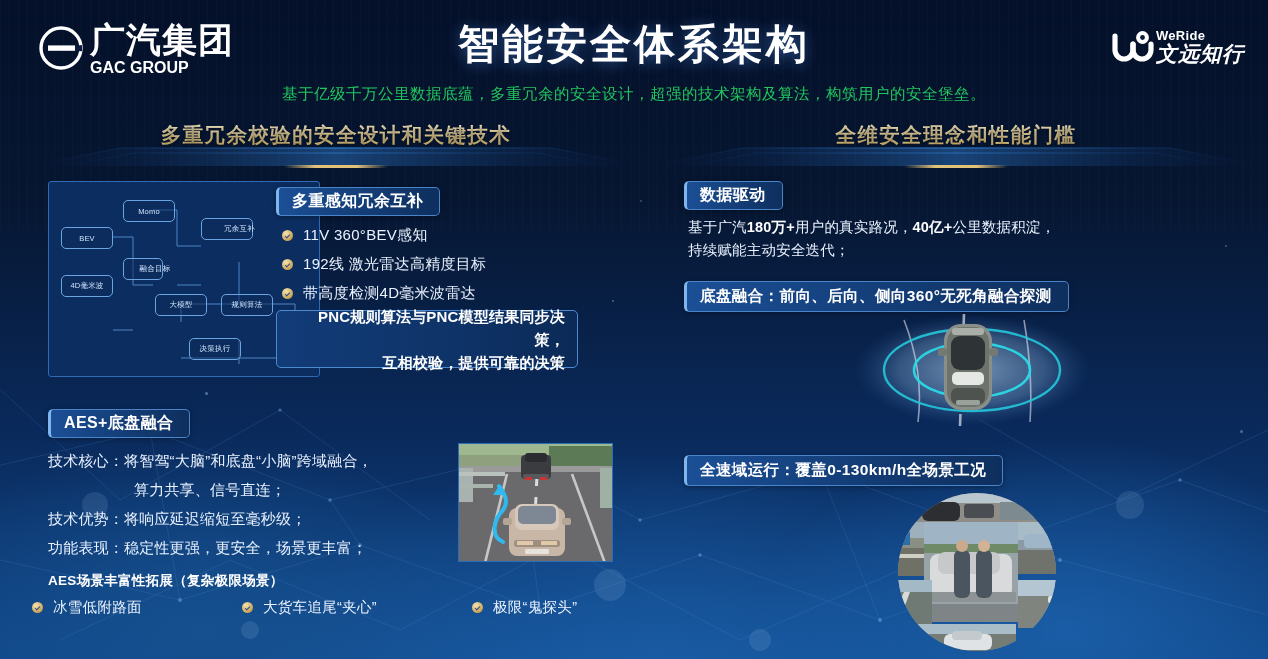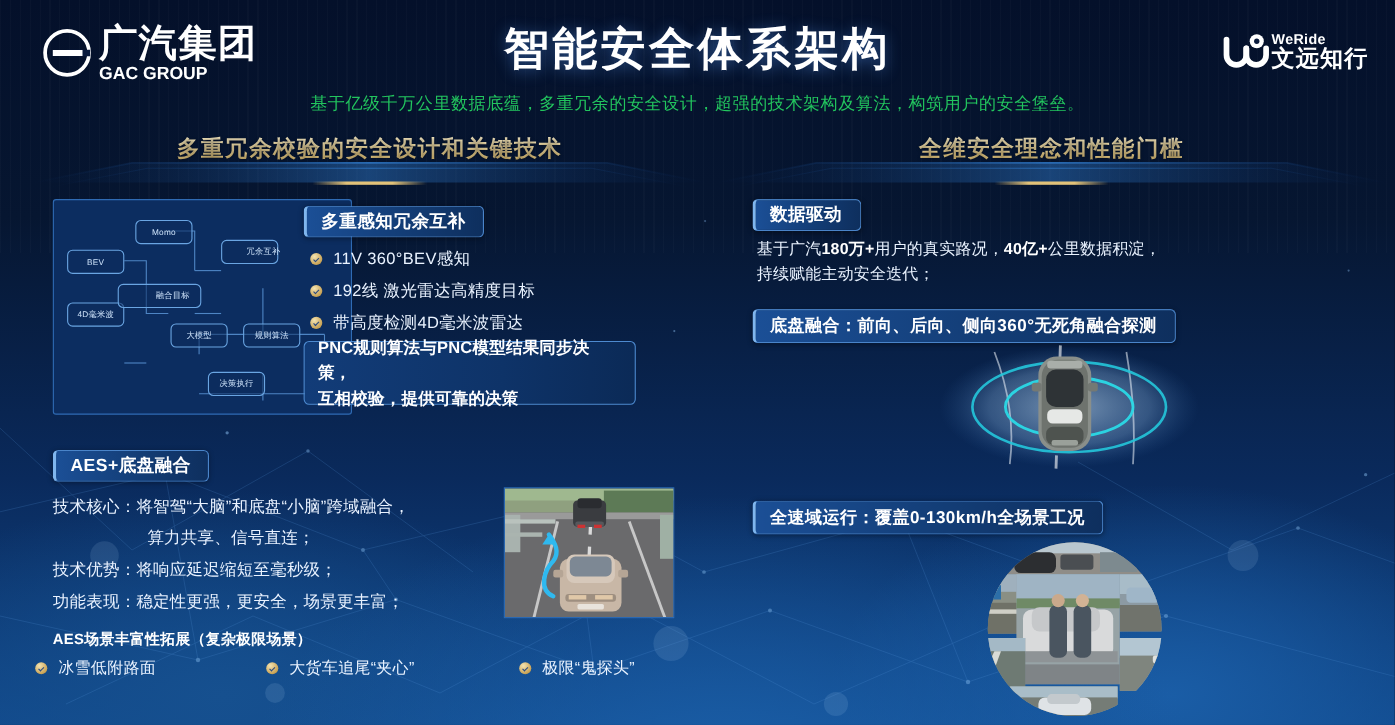--- a/index.html
+++ b/index.html
@@ -44,21 +44,21 @@
     text-shadow:0 2px 14px rgba(90,160,255,.45);
   }
   #page-subtitle{
     position:absolute; left:0; top:84px; width:1268px; text-align:center;
     color:#22c55e; font-size:15.5px; letter-spacing:.5px;
   }
   #weride{ position:absolute; right:24px; top:22px; height:50px; display:flex; align-items:center; gap:1px; }
   #weride-mark{ width:44px; height:34px; }
   #weride-txt{ color:#fff; line-height:1.05; }
   #weride-en{ display:block; font-size:13px; font-weight:700; letter-spacing:.3px; }
-  #weride-cn{ display:block; font-size:21px; font-weight:700; letter-spacing:1px; margin-top:1px; }
+  #weride-cn{ display:block; font-size:21px; font-weight:700; letter-spacing:1px; margin-top:1px;font-style:italic; }
 
   
   .sec-head{ position:absolute; top:118px; height:56px; }
   .sec-head.left{ left:30px; width:612px; }
   .sec-head.right{ left:652px; width:608px; }
   .sec-plat{ position:absolute; left:0; right:0; top:26px; height:26px; }
   .sec-title{
     position:absolute; left:0; right:0; top:3px; text-align:center;
     font-size:20.5px; font-weight:700; letter-spacing:1.4px;
     background:linear-gradient(180deg,#fdf3d2 0%,#f3dea6 42%,#d9b765 100%);
@@ -141,21 +141,21 @@
   #radar{ position:absolute; left:852px; top:312px; width:240px; height:116px; }
 
   
   #collage{ position:absolute; left:852px; top:492px; width:250px; height:160px; }
 
   
   #pnc{
     position:absolute; left:276px; top:310px; width:302px; height:58px;
     background:linear-gradient(90deg,#123c78 0%,#0e3368 60%,#0b2a57 100%);
     border:1px solid #4d8ad0; border-radius:5px;
-    display:flex; align-items:center; padding:4px 12px;
+    display:flex; align-items:center; padding:4px 12px;text-align:right;
   }
   #pnc-txt{
     color:#fff; font-size:15px; font-weight:700; line-height:23px; letter-spacing:.2px;
   }
 </style>
 </head>
 <body>
 
 <div id="bg-base"></div>
 <div id="bg-vstripes"></div>
@@ -280,21 +280,21 @@
   </svg>
   <div class="dnode" style="left:74px;top:18px;width:52px;height:22px;">
       <span>Momo</span>
     </div>
   <div class="dnode" style="left:12px;top:45px;width:52px;height:22px;">
       <span>BEV</span>
     </div>
   <div class="dnode" style="left:12px;top:93px;width:52px;height:22px;">
       <span>4D毫米波</span>
     </div>
-  <div class="dnode" style="left:58px;top:76px;width:76px;height:22px;padding-left:24px;">
+  <div class="dnode" style="left:74px;top:76px;width:40px;height:22px;padding-left:24px;">
       <span>融合目标</span>
     </div>
   <div class="dnode" style="left:152px;top:36px;width:52px;height:22px;padding-left:25px;">
       <span>冗余互补</span>
     </div>
   <div class="dnode" style="left:106px;top:112px;width:52px;height:22px;">
       <span>大模型</span>
     </div>
   <div class="dnode" style="left:172px;top:112px;width:52px;height:22px;">
       <span>规则算法</span>

